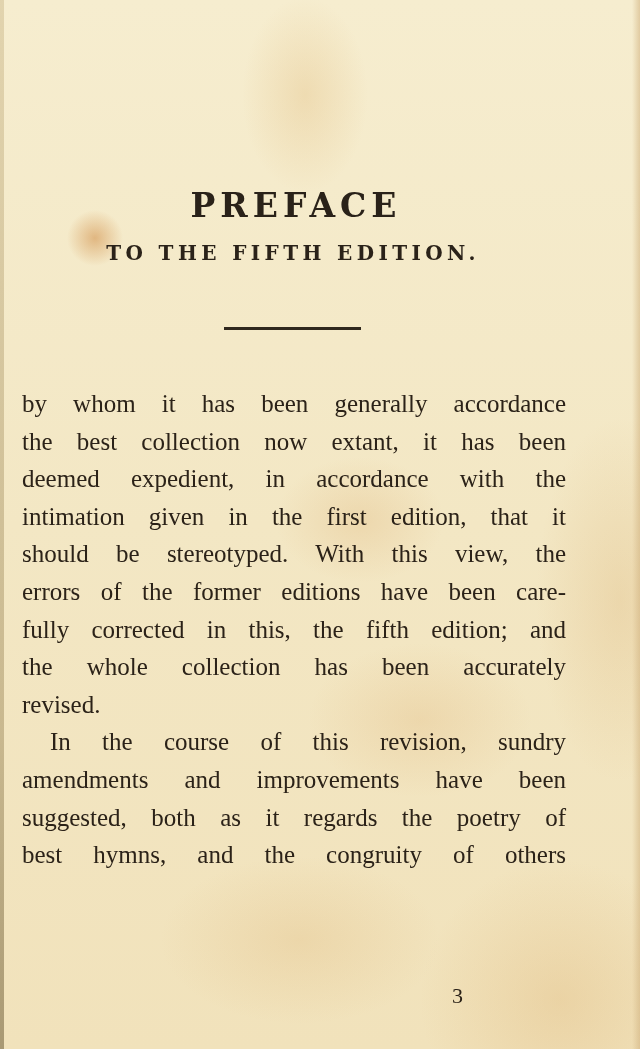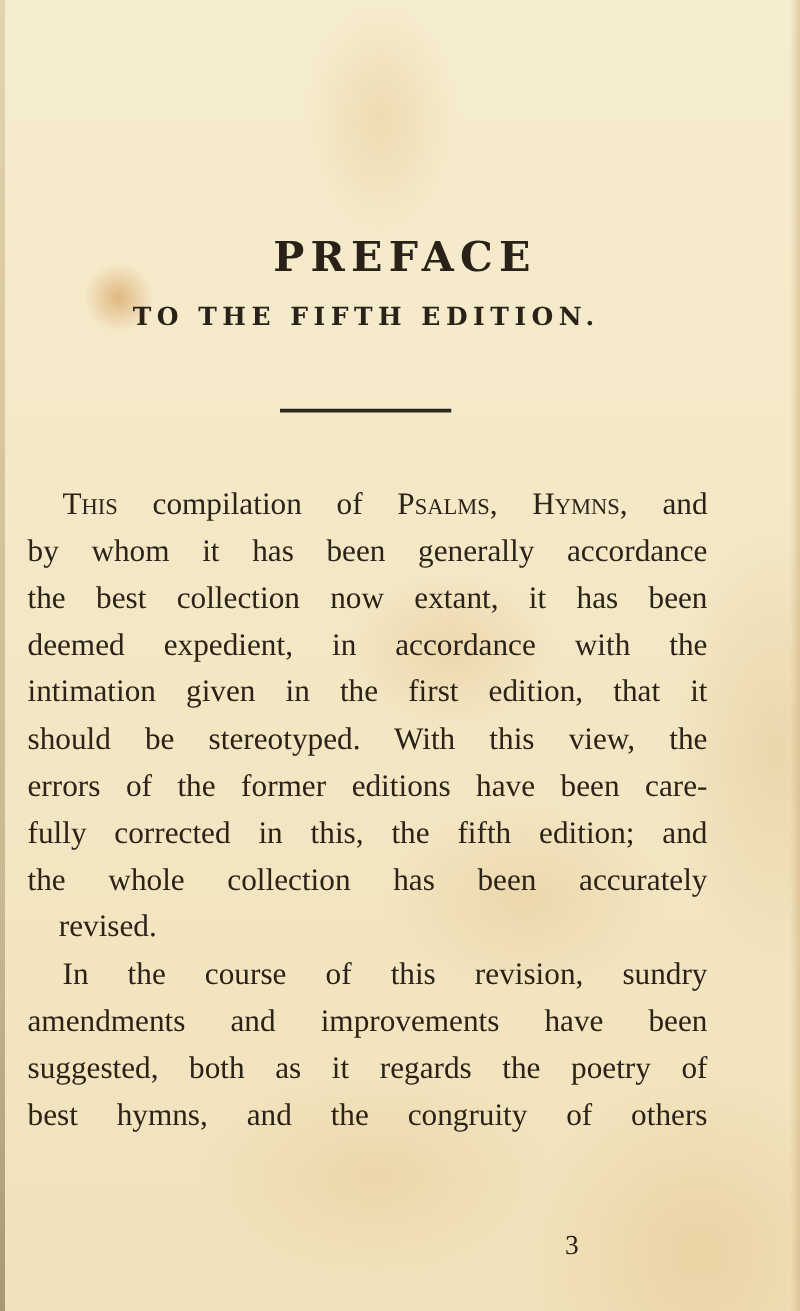--- a/index.html
+++ b/index.html
@@ -59,21 +59,20 @@
       position: absolute;
       left: 0;
       width: 592px;
       top: 186px;
       text-align: center;
       font-family: "DejaVu Serif", serif;
       font-weight: bold;
       font-size: 33px;
       letter-spacing: 5px;
       color: #2a2219;
-      margin-left: 28px;
     }
     .subtitle {
       position: absolute;
       left: 0;
       width: 586px;
       top: 241px;
       text-align: center;
       font-family: "DejaVu Serif", serif;
       font-weight: bold;
       font-size: 20px;
@@ -101,21 +100,20 @@
     .line {
       display: block;
       height: 37.6px;
       white-space: nowrap;
       text-align: justify;
       text-align-last: justify;
     }
     .line.last {
       text-align: right;
       text-align-last: left;
-      margin-left: 25px;
     }
     .line.indent {
       padding-left: 28px;
     }
     .sc {
       font-variant: small-caps;
     }
     .page-number {
       position: absolute;
       left: 452px;
@@ -132,21 +130,20 @@
   <div class="left-edge"></div>
   <div class="right-edge"></div>
 
   <div class="show-through"></div>
 
   <div class="title">PREFACE</div>
   <div class="subtitle">TO THE FIFTH EDITION.</div>
   <div class="rule"></div>
 
   <div class="body-text">
-    <span class="line indent"><span class="sc">This</span><span> compilation of </span><span class="sc">Psalms</span><span>, </span><span class="sc">Hymns</span><span>, and</span></span>
     <span class="line">by whom it has been generally accordance</span>
     <span class="line">the best collection now extant, it has been</span>
     <span class="line">deemed expedient, in accordance with the</span>
     <span class="line">intimation given in the first edition, that it</span>
     <span class="line">should be stereotyped.  With this view, the</span>
     <span class="line">errors of the former editions have been care-</span>
     <span class="line">fully corrected in this, the fifth edition; and</span>
     <span class="line">the whole collection has been accurately</span>
     <span class="line last">revised.</span>
     <span class="line indent">In the course of this revision, sundry</span>

